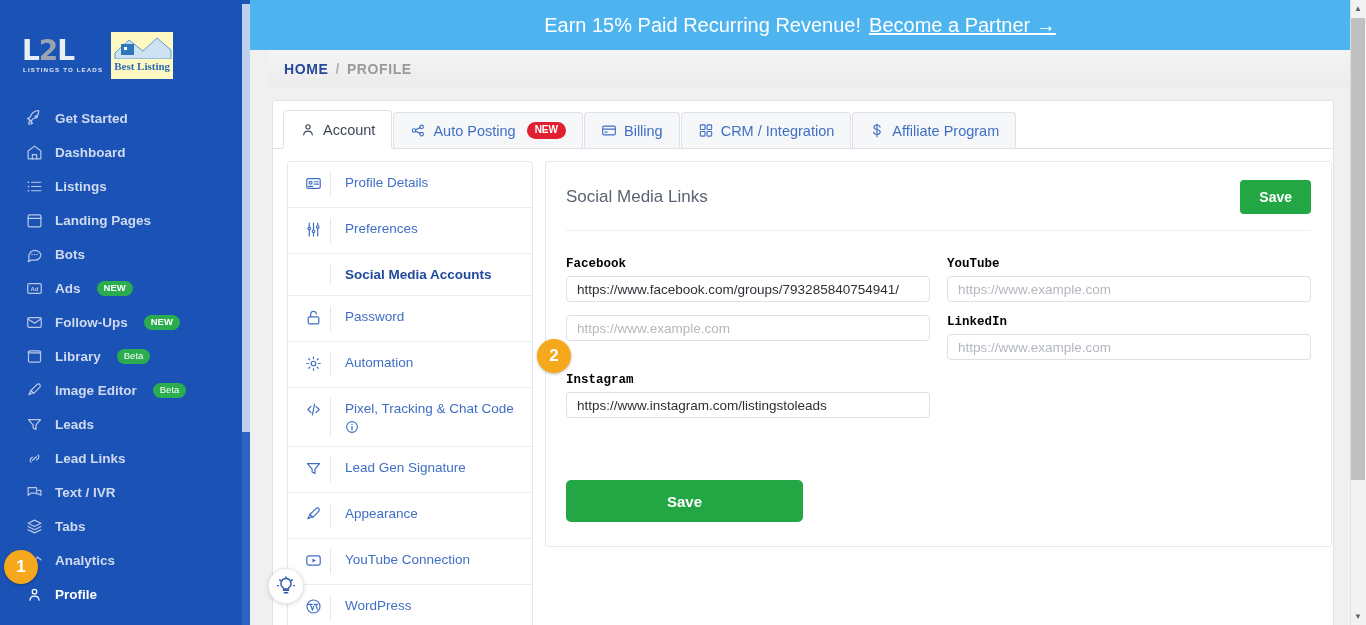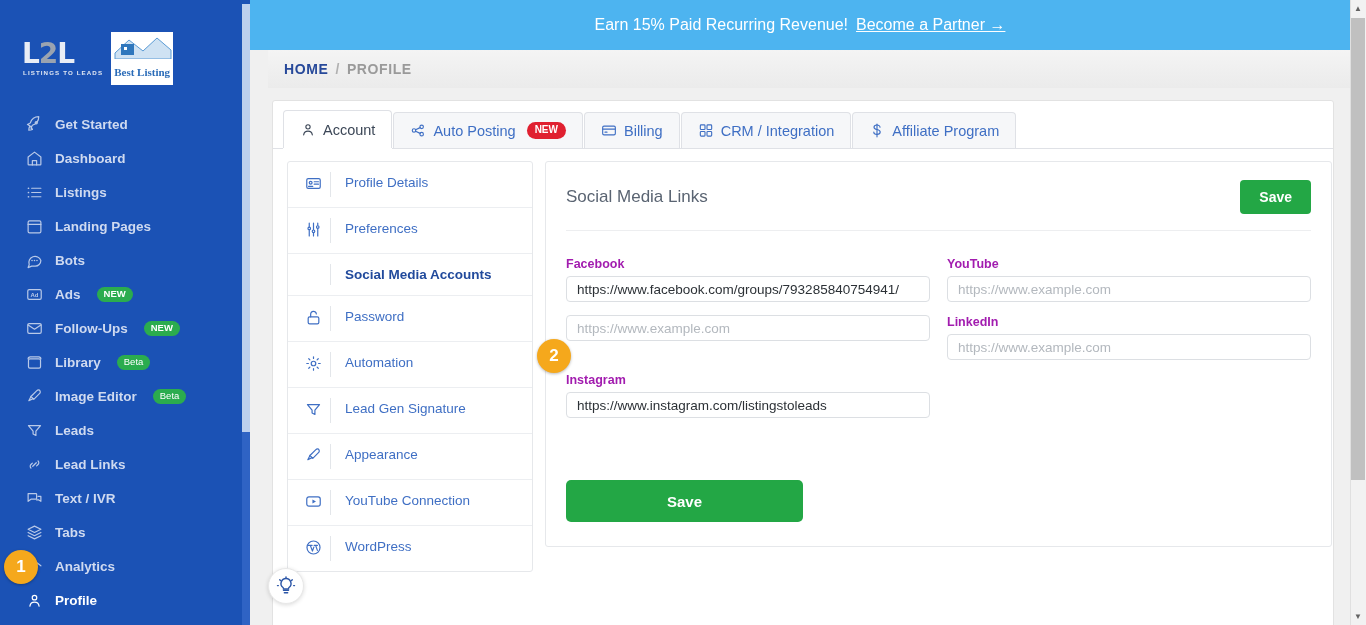--- a/index.html
+++ b/index.html
@@ -28,21 +28,21 @@
     font-family: "DejaVu Sans", sans-serif;
     font-size: 28px; font-weight: bold; line-height: 26px;
     letter-spacing: -1px; color: #e9edf5;
   }
   .l2l-main .grey { color: #9aa3b0; }
   .l2l-sub {
     font-size: 6.2px; font-weight: bold; letter-spacing: 1.1px;
     color: #dfe6f2; margin-top: 2px; padding-left: 1px;
   }
   .bl-logo {
-    width: 62px; height: 53px; background: #ffffff;
+    width: 62px; height: 47px; background: #fef9c3;
     display: flex; align-items: flex-end; justify-content: center;
     position: relative; overflow: hidden;
   }
   .bl-logo svg { position: absolute; top: 1px; left: 2px; }
   .bl-text {
     position: relative; z-index: 3;
     font-size: 11px; font-weight: bold; color: #2b6cb8;
     line-height: 11px; margin-bottom: 7px;
     font-family: "Liberation Serif", serif;
   }
@@ -84,21 +84,21 @@
     position: absolute; right: 0; top: 432px; width: 8px; height: 193px;
     background: #2f63c4;
   }
 
   
   #banner {
     position: absolute; left: 250px; top: 0;
     width: 1100px; height: 50px;
     background: #4db4f0;
     display: flex; align-items: center; justify-content: center;
-    color: #ffffff; font-size: 16px;
+    color: #ffffff; font-size: 20px;
   }
   #banner .ban-link {
     color: #ffffff; text-decoration: underline; margin-left: 8px;
   }
 
   
   #crumbbar {
     position: absolute; left: 268px; top: 50px;
     width: 1100px; height: 38px;
     background: linear-gradient(#f4f4f4, #ebebeb);
@@ -229,22 +229,23 @@
 
   #grid {
     display: grid;
     grid-template-columns: 364px 364px;
     column-gap: 17px; row-gap: 0;
     padding-top: 26px;
   }
   .field { margin-bottom: 13px; }
   .field label {
     display: block;
-    font-size: 12.5px; font-weight: bold; color: #a21caf;
+    font-size: 12.5px; font-weight: bold; color: #000000;
     margin-bottom: 5px;
+    font-family: Liberation Mono, monospace;
   }
   .field input {
     width: 100%; height: 26px;
     border: 1px solid #dcdfe3; border-radius: 4px;
     padding: 0 10px; font-size: 13.5px; color: #2c3136;
     font-family: "Liberation Sans", sans-serif;
     background: #fff;
   }
   .field input::placeholder { color: #b3b8be; }
   #save-bottom {
@@ -575,20 +576,37 @@
                   </svg></span>
               </span>
               <span class="lm-div"></span>
               <span class="lm-wrap2">
                 <span class="lm-label">Automation</span>
               </span>
             </div>
             <div class="lm-item">
               <span class="lm-ico">
                 <span class=""><svg width="17" height="17" viewBox="0 0 24 24" fill="none" stroke="currentColor" stroke-width="1.7" stroke-linecap="round" stroke-linejoin="round">
+                    <path d="M8.5 7.5L4 12l4.5 4.5"></path>
+                    <path d="M15.5 7.5L20 12l-4.5 4.5"></path>
+                    <path d="M13.5 4.5l-3 15"></path>
+                  </svg></span>
+              </span>
+              <span class="lm-div"></span>
+              <span class="lm-wrap2">
+                <span class="lm-label">Pixel, Tracking &amp; Chat Code</span>
+                <span class="lm-sub-ico"><svg width="14" height="14" viewBox="0 0 24 24" fill="none" stroke="currentColor" stroke-width="1.8" stroke-linecap="round">
+                    <circle cx="12" cy="12" r="9.2"></circle>
+                    <path d="M12 11v6M12 7.6h.01" stroke-width="2.2"></path>
+                  </svg></span>
+              </span>
+            </div>
+            <div class="lm-item">
+              <span class="lm-ico">
+                <span class=""><svg width="17" height="17" viewBox="0 0 24 24" fill="none" stroke="currentColor" stroke-width="1.7" stroke-linecap="round" stroke-linejoin="round">
                     <path d="M3.5 5h17l-6.5 8v6l-4-2v-4L3.5 5z"></path>
                   </svg></span>
               </span>
               <span class="lm-div"></span>
               <span class="lm-wrap2">
                 <span class="lm-label">Lead Gen Signature</span>
               </span>
             </div>
             <div class="lm-item">
               <span class="lm-ico">

